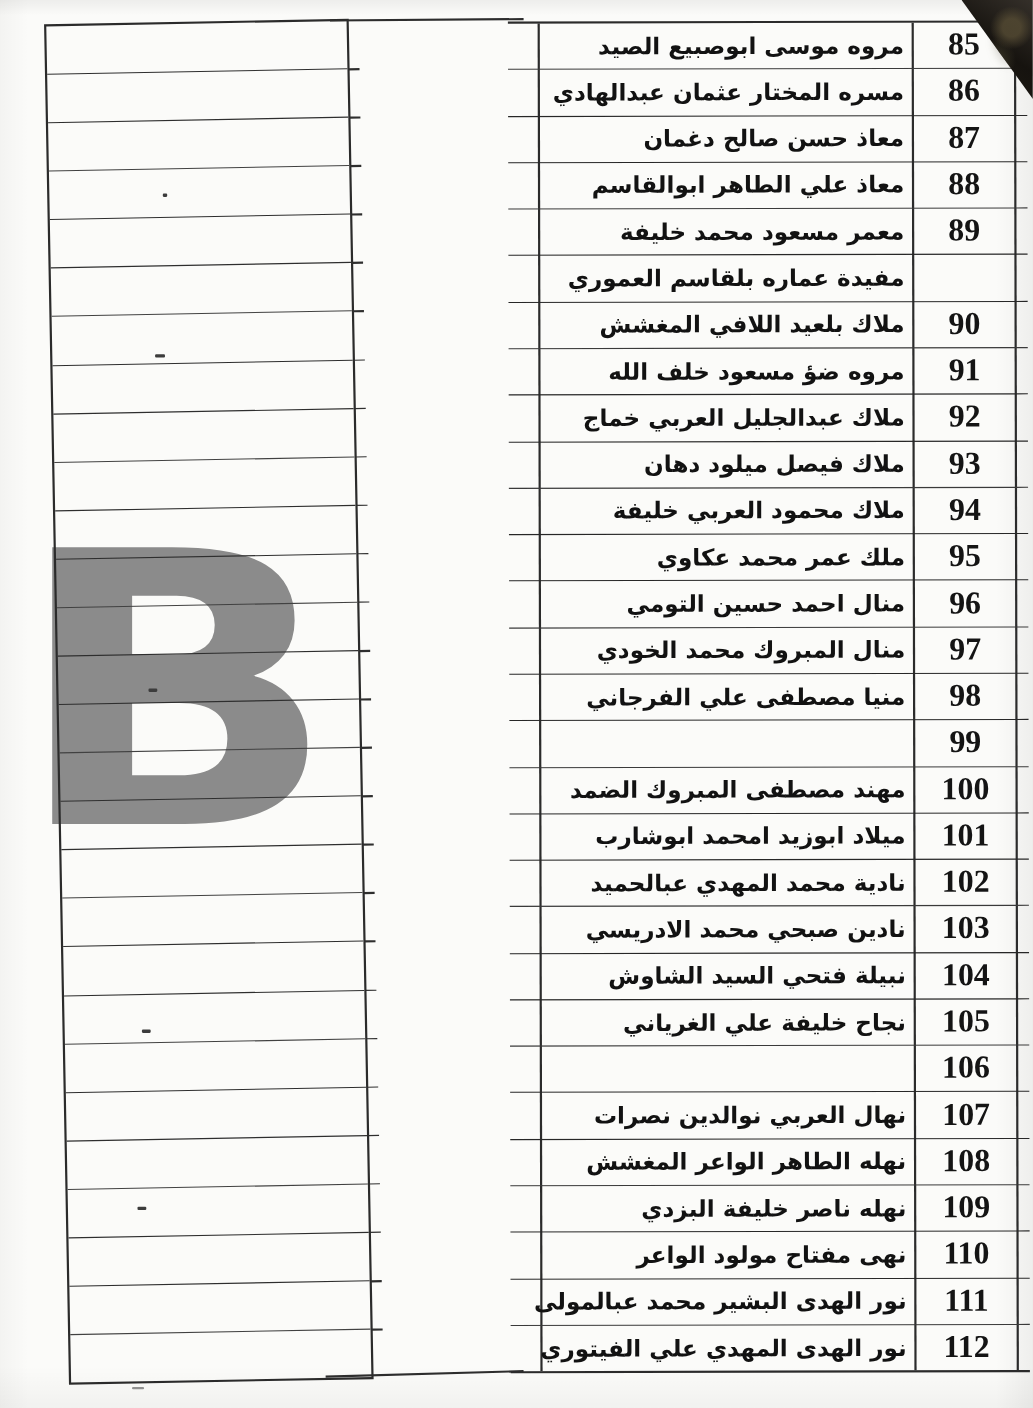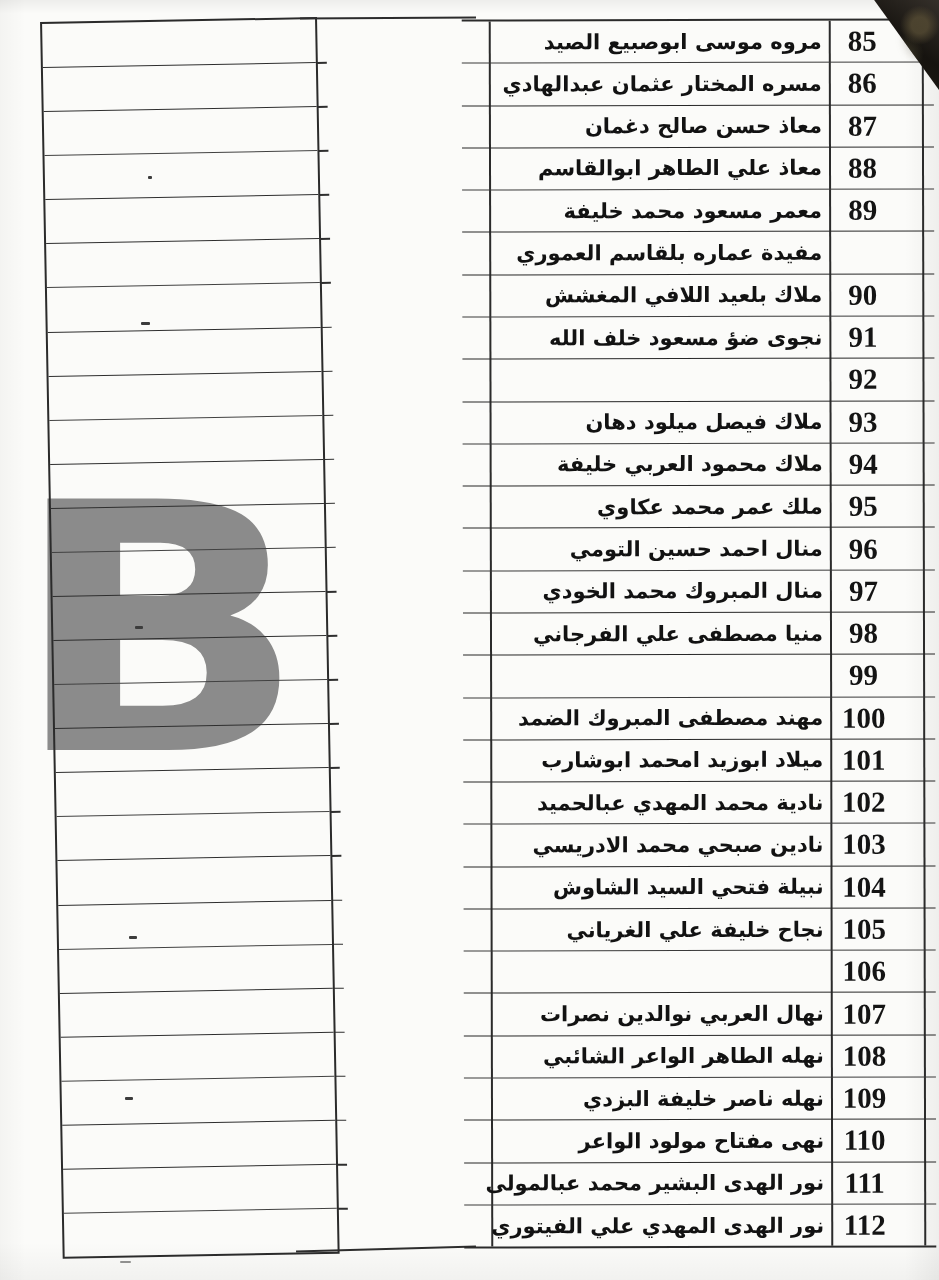--- a/index.html
+++ b/index.html
@@ -73,21 +73,21 @@
   .name-cell{
     position:absolute;left:27px;top:0;bottom:0;width:340px;
     direction:rtl;
     display:flex;align-items:center;
     padding-right:7px;box-sizing:border-box;
     font-weight:700;font-size:21px;color:#121212;
     white-space:nowrap;
     font-family:"DejaVu Sans", sans-serif;
   }
   .num-cell{
-    position:absolute;left:353px;top:0;bottom:0;width:95px;
+    position:absolute;left:367px;top:0;bottom:0;width:95px;
     display:flex;align-items:center;justify-content:center;
     font-family:"Liberation Serif","DejaVu Serif",serif;
     font-weight:700;font-size:29px;color:#141414;
   }
   .v-line{position:absolute;top:0;bottom:0;width:2px;background:#2b2b2b;}
   .v-name-left{left:27px;}
   .v-num-sep{left:367px;}
   .v-right{left:460px;}
 
   
@@ -185,24 +185,25 @@
   </div>
       <div class="rrow">
     <span class="name-cell">مفيدة عماره بلقاسم العموري</span>
     <span class="num-cell"></span>
   </div>
       <div class="rrow">
     <span class="name-cell">ملاك بلعيد اللافي المغشش</span>
     <span class="num-cell">90</span>
   </div>
       <div class="rrow">
-    <span class="name-cell">نجوى ضؤ مسعود خلف الله</span>
+    <span class="name-cell">مروه ضؤ مسعود خلف الله</span>
     <span class="num-cell">91</span>
   </div>
       <div class="rrow">
+    <span class="name-cell">ملاك عبدالجليل العربي خماج</span>
     <span class="num-cell">92</span>
   </div>
       <div class="rrow">
     <span class="name-cell">ملاك فيصل ميلود دهان</span>
     <span class="num-cell">93</span>
   </div>
       <div class="rrow">
     <span class="name-cell">ملاك محمود العربي خليفة</span>
     <span class="num-cell">94</span>
   </div>
@@ -250,21 +251,21 @@
     <span class="num-cell">105</span>
   </div>
       <div class="rrow">
     <span class="num-cell">106</span>
   </div>
       <div class="rrow">
     <span class="name-cell">نهال العربي نوالدين نصرات</span>
     <span class="num-cell">107</span>
   </div>
       <div class="rrow">
-    <span class="name-cell">نهله الطاهر الواعر الشائبي</span>
+    <span class="name-cell">نهله الطاهر الواعر المغشش</span>
     <span class="num-cell">108</span>
   </div>
       <div class="rrow">
     <span class="name-cell">نهله ناصر خليفة البزدي</span>
     <span class="num-cell">109</span>
   </div>
       <div class="rrow">
     <span class="name-cell">نهى مفتاح مولود الواعر</span>
     <span class="num-cell">110</span>
   </div>

